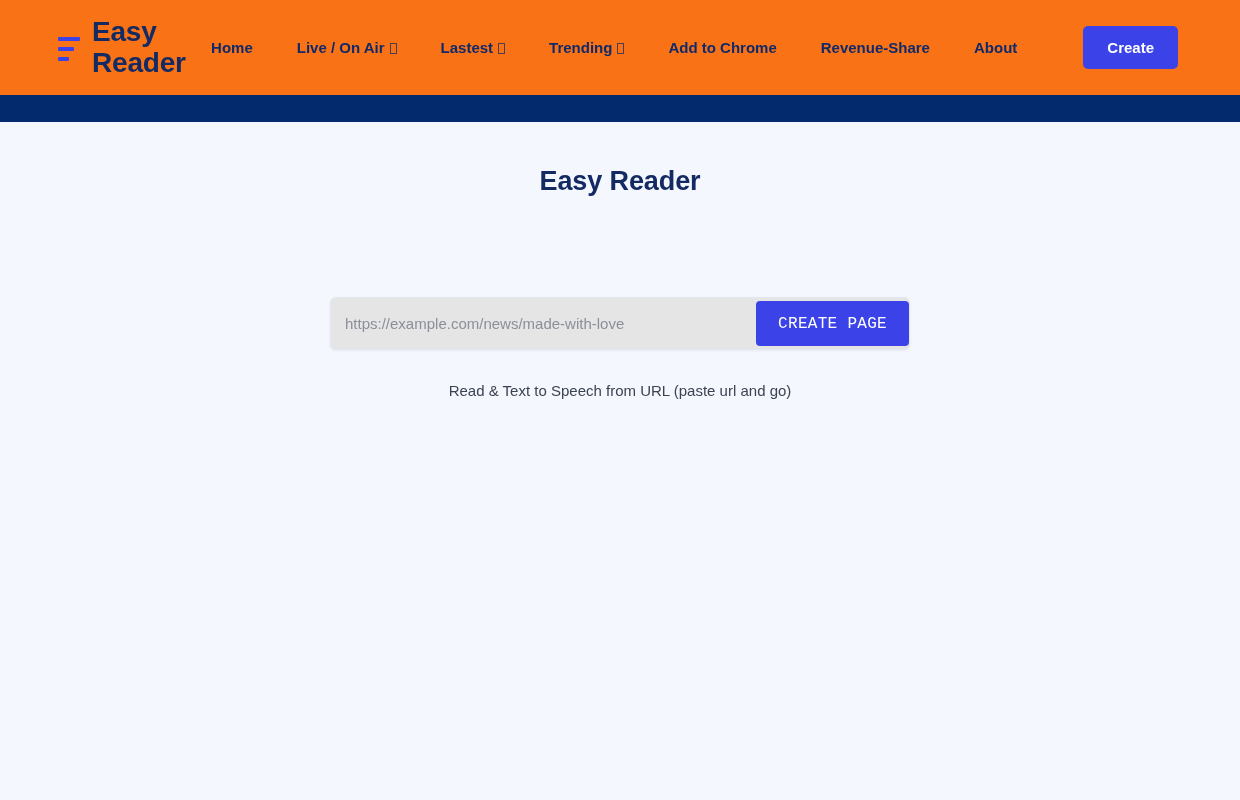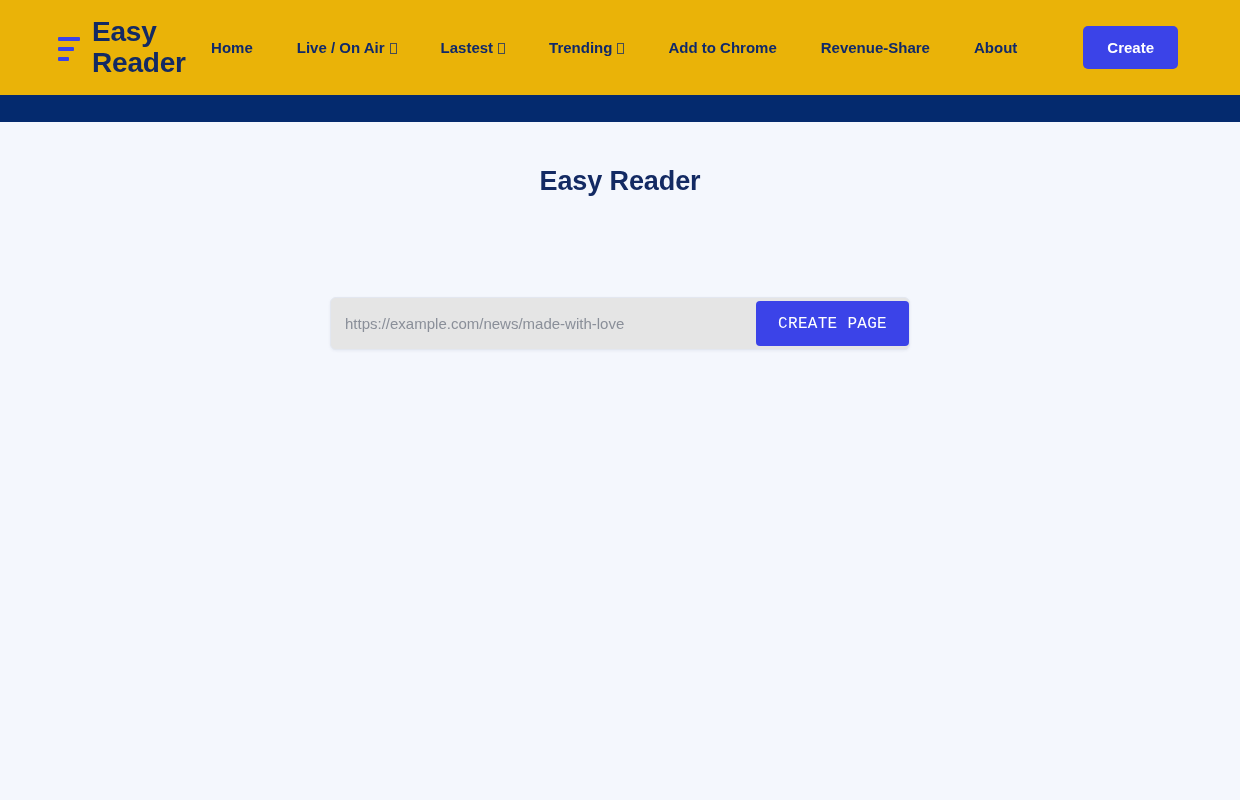--- a/index.html
+++ b/index.html
@@ -13,21 +13,21 @@
   body {
     font-family: "Liberation Sans", sans-serif;
     background: #f4f7fd;
     color: #0d2a6b;
     overflow: hidden;
   }
 
   
   .site-header {
     height: 95px;
-    background: #eab308;
+    background: #f97316;
     display: flex;
     align-items: center;
     padding: 0 62px 0 58px;
     position: relative;
   }
 
   .brand {
     display: flex;
     align-items: center;
     gap: 12px;
@@ -251,14 +251,15 @@
 
   <h1 class="hero-title">Easy Reader</h1>
 
   <div class="url-form-wrap">
     <form class="url-form">
       <input class="url-input" type="text" placeholder="https://example.com/news/made-with-love" style="">
       <button class="submit-btn" type="submit">CREATE PAGE</button>
     </form>
   </div>
 
+  <p class="form-hint">Read &amp; Text to Speech from URL (paste url and go)</p>
 
 </main>
 
 </body></html>

